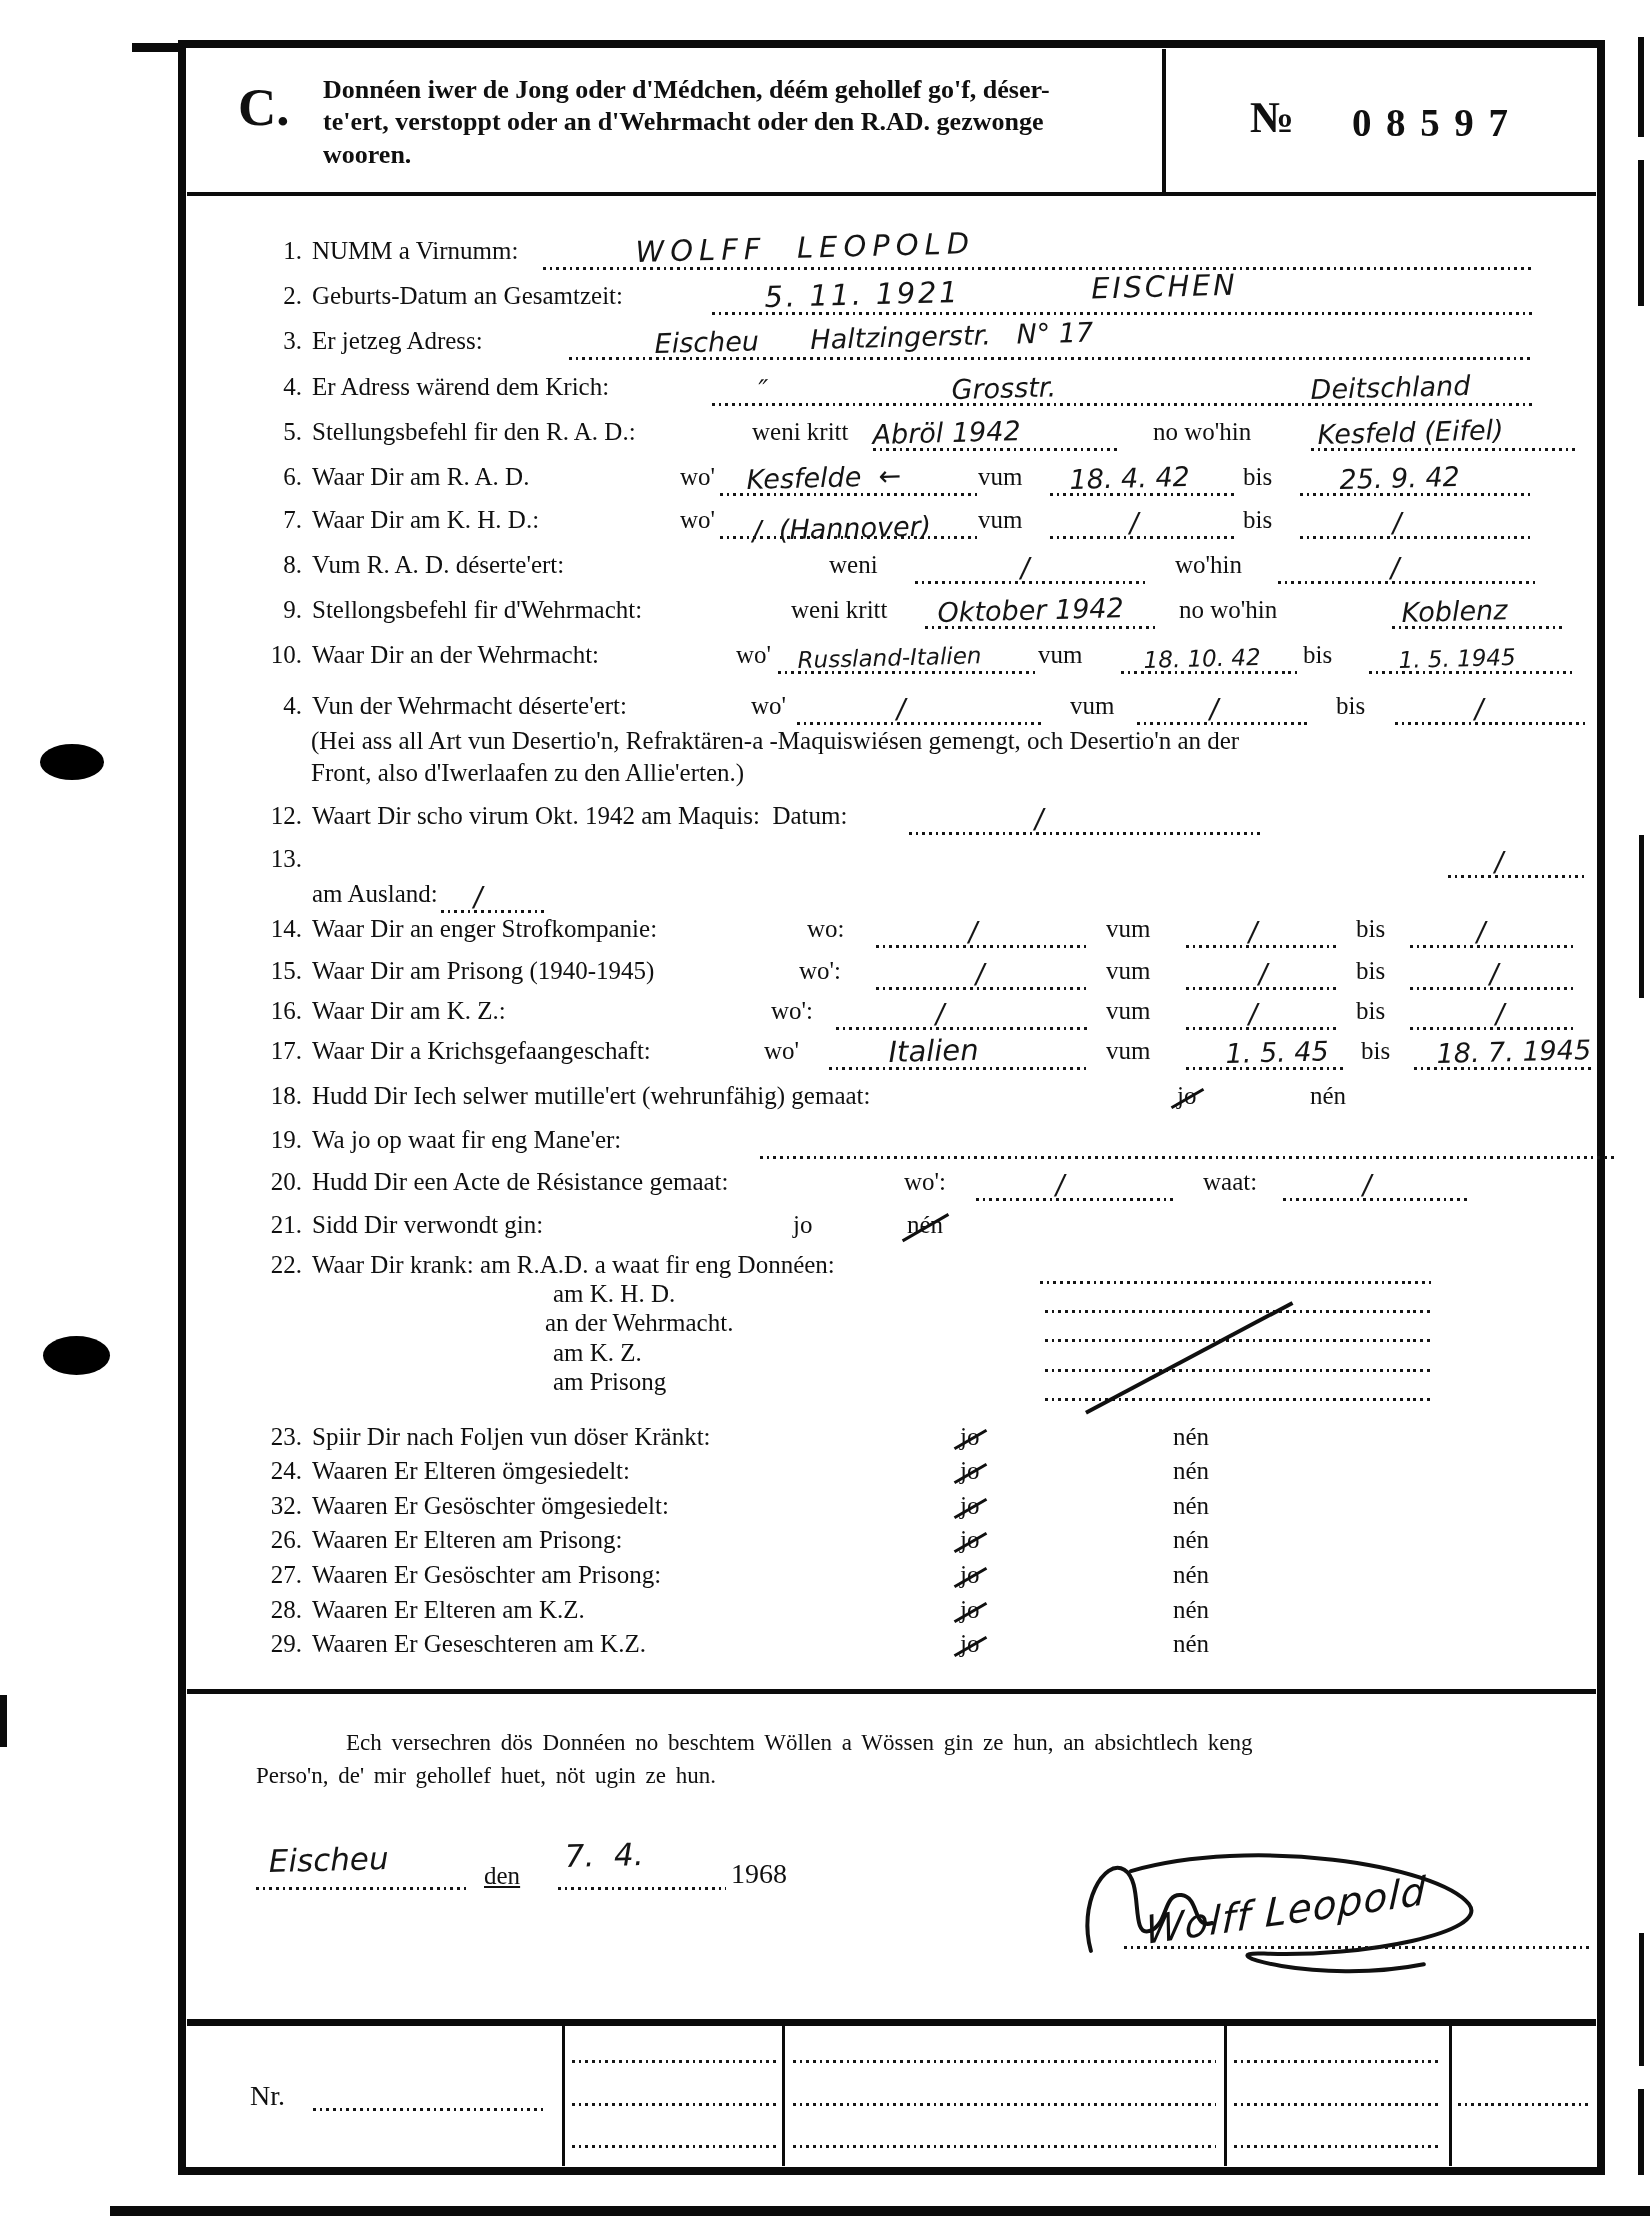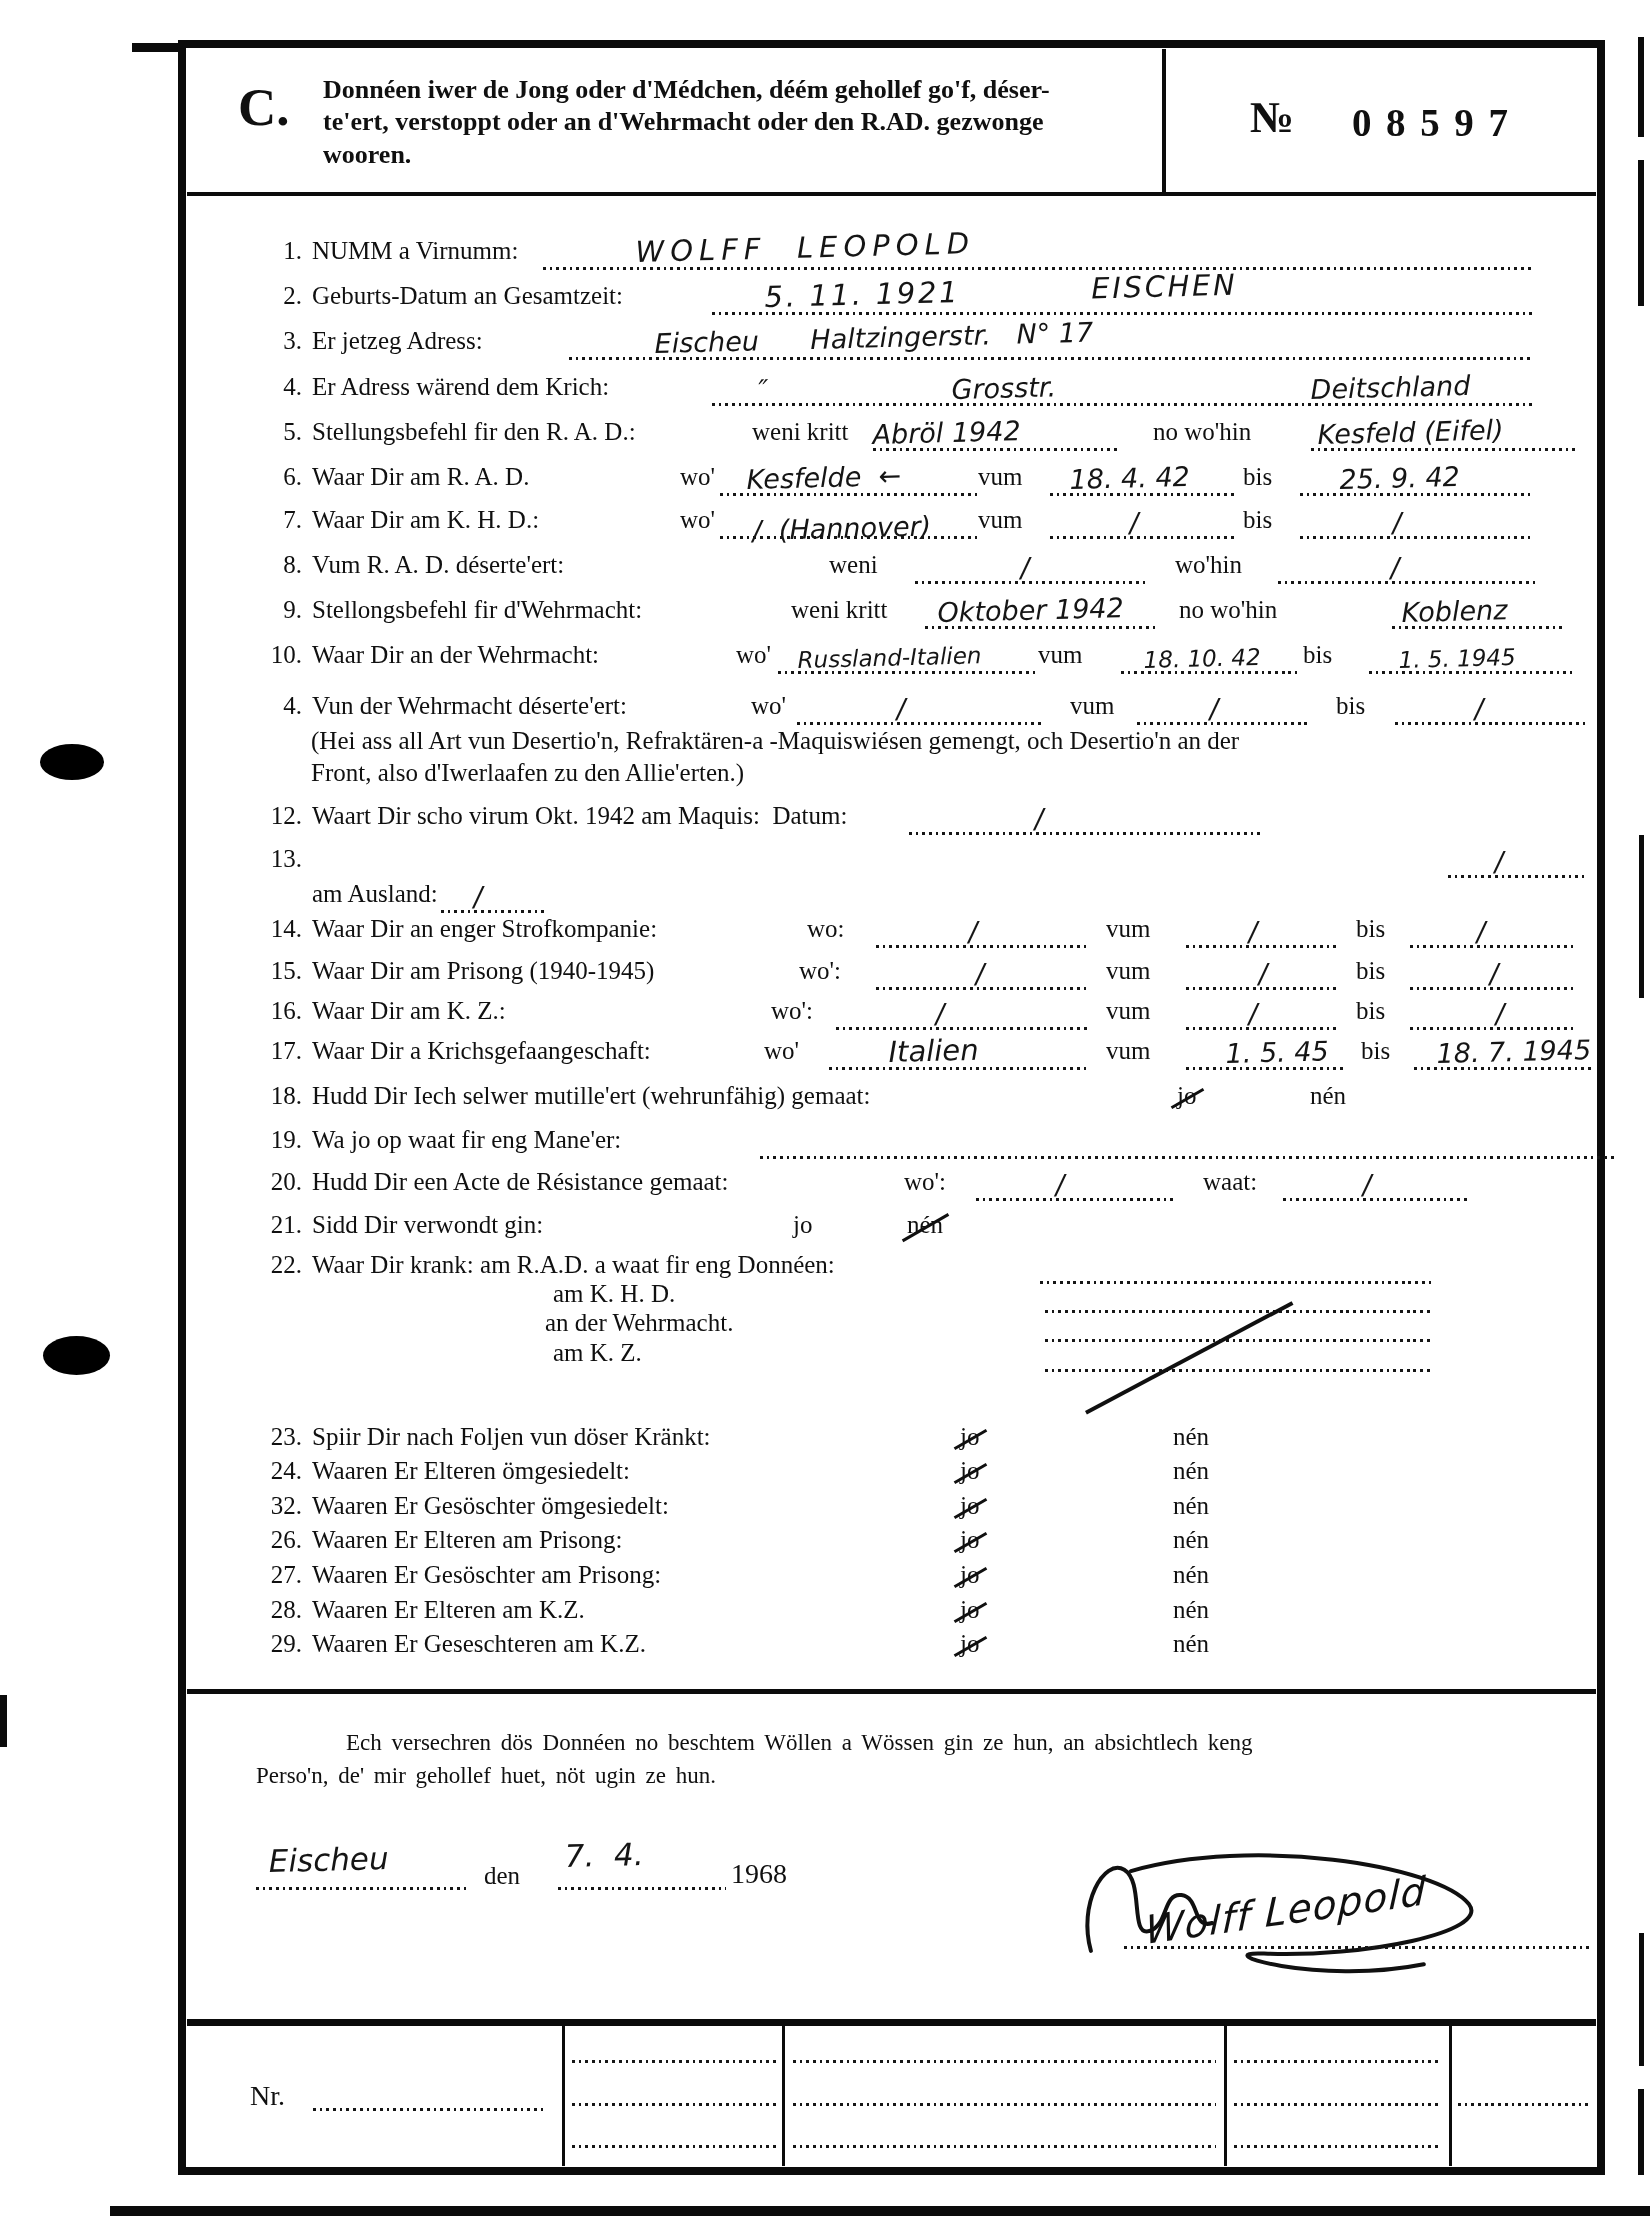--- a/index.html
+++ b/index.html
@@ -333,20 +333,24 @@
     <span class="dots" style="left:865px;width:389px;"></span>
   </div>
   <div class="row" style="top:1309px;">
     <span class="flbl" style="left:365px;text-align:right;">an der Wehrmacht.</span>
     <span class="dots" style="left:865px;width:389px;"></span>
   </div>
   <div class="row" style="top:1339px;">
     <span class="flbl" style="left:373px;">am K. Z.</span>
     <span class="dots" style="left:865px;width:389px;"></span>
   </div>
+  <div class="row" style="top:1368px;">
+    <span class="flbl" style="left:373px;">am Prisong</span>
+    <span class="dots" style="left:865px;width:389px;"></span>
+  </div>
   <div class="diag" style="left:1085px;top:1411px;width:234px;transform:rotate(-28deg);"></div>
 
   <div class="row" style="top:1423px;">
     <span class="num">23.</span>
     <span class="lbl">Spiir Dir nach Foljen vun döser Kränkt:</span>
     <span class="jo struck" style="left:780px;">jo</span>
     <span class="nen" style="left:993px;">nén</span>
   </div>
   <div class="row" style="top:1457px;">
     <span class="num">24.</span>
@@ -384,21 +388,21 @@
     <span class="jo struck" style="left:780px;">jo</span>
     <span class="nen" style="left:993px;">nén</span>
   </div>
 
   <div class="bar" style="left:187px;top:1689px;width:1409px;height:4.7px;"></div>
   <div class="decl" style="left:346px;top:1730px;">Ech versechren dös Donnéen no beschtem Wöllen a Wössen gin ze hun, an absichtlech keng</div>
   <div class="decl" style="left:256px;top:1763px;">Perso'n, de' mir gehollef huet, nöt ugin ze hun.</div>
 
   <i class="hw" style="position:absolute;left:278px;top:1843px;font-size:31px;">Eischeu</i>
   <div class="dline" style="left:256px;top:1887px;width:213px;"></div>
-  <span class="prt" style="left:484px;top:1862px;font-size:25px;">den</span>
+  <span class="prt" style="left:484px;top:1862px;font-size:25px;text-decoration:underline;">den</span>
   <i class="hw" style="position:absolute;left:574px;top:1838px;font-size:31px;">7.  4.</i>
   <div class="dline" style="left:558px;top:1887px;width:168px;"></div>
   <span class="prt" style="left:731px;top:1858px;font-size:28px;">1968</span>
 
   <svg style="position:absolute;left:1051px;top:1831px;width:466px;height:160px;" viewBox="0 0 700 240">
     <path d="M60 180 C40 110 80 40 110 58 C140 76 118 160 148 150 C176 142 168 92 196 96 C224 100 212 148 242 138" stroke="#101010" stroke-width="6" fill="none" stroke-linecap="round"></path>
     <path d="M120 60 C300 8 580 50 628 110 C660 152 470 190 320 184 C230 180 400 232 560 200" stroke="#101010" stroke-width="6" fill="none" stroke-linecap="round"></path>
   </svg>
   <span class="sig-name" style="left:1144px;top:1888px;">Wolff Leopold</span>
   <div class="dline" style="left:1124px;top:1946px;width:466px;"></div>

